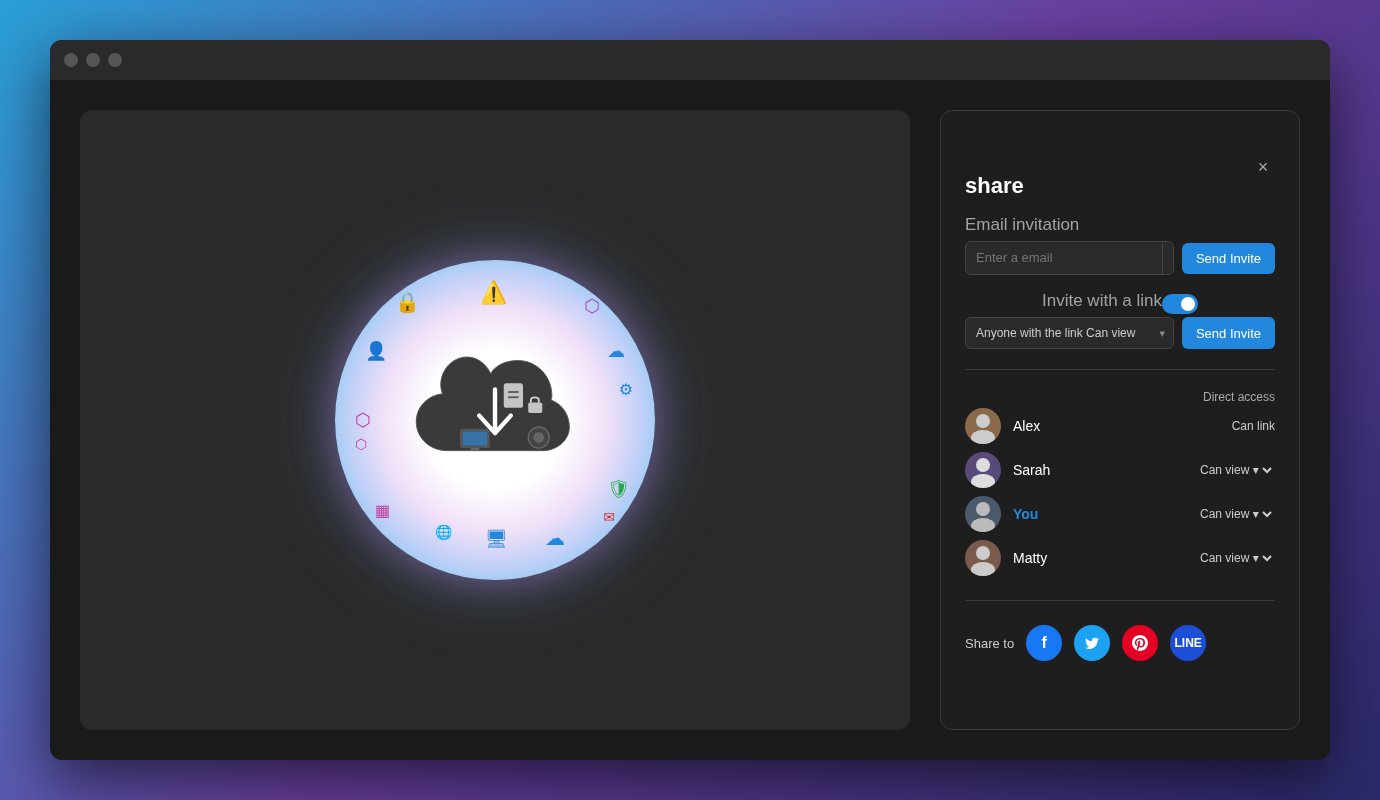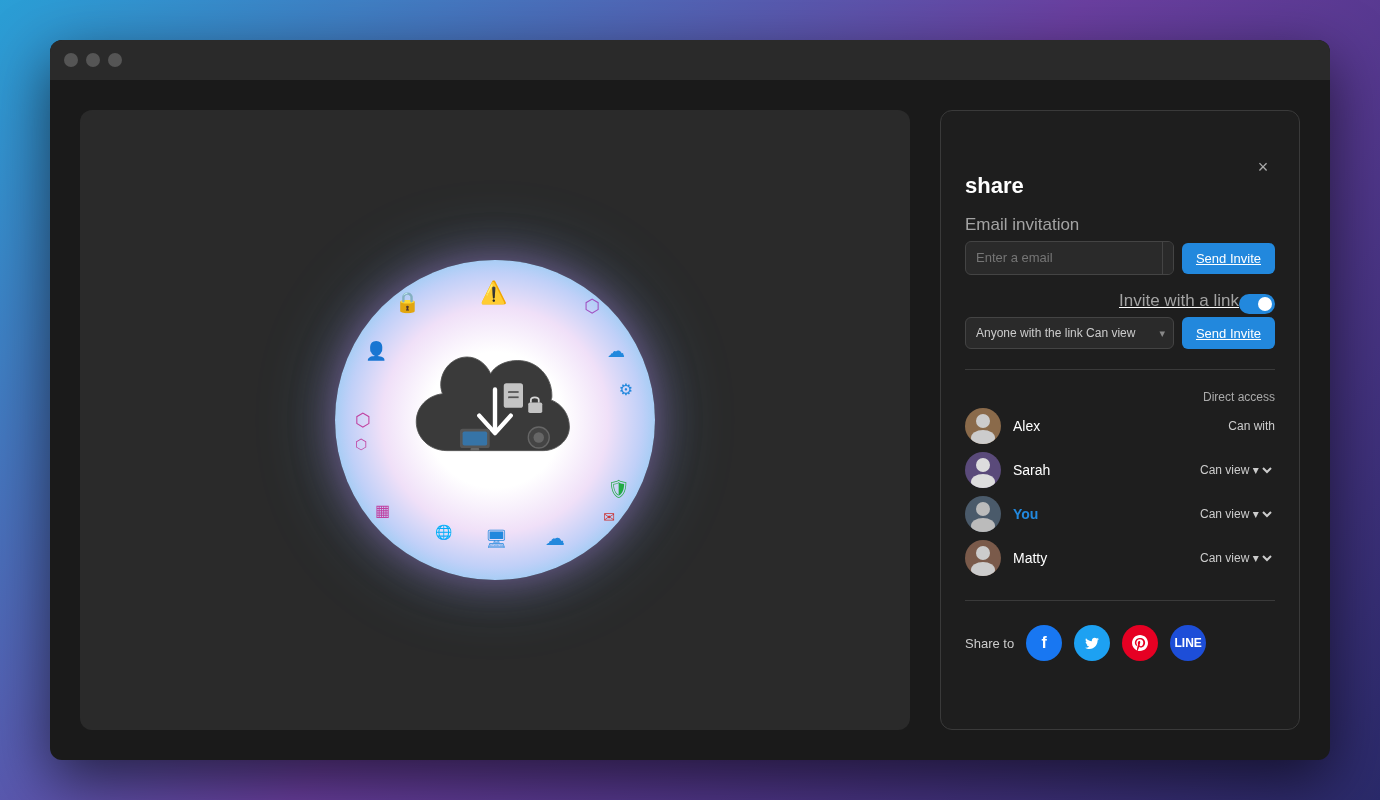--- a/index.html
+++ b/index.html
@@ -151,27 +151,25 @@
     .send-btn {
       background: #2288dd;
       color: #fff;
       border: none;
       border-radius: 6px;
       padding: 8px 14px;
       font-size: 13px;
       cursor: pointer;
       white-space: nowrap;
       font-weight: 500;
-      text-decoration: underline;
     }
     .link-row {
       display: flex;
       align-items: center;
-      justify-content: flex-end;
-      text-decoration: underline;
+      justify-content: center;
     }
     .toggle {
       width: 36px;
       height: 20px;
       background: #2288dd;
       border-radius: 10px;
       position: relative;
       cursor: pointer;
     }
     .toggle::after {
@@ -395,21 +393,21 @@
         <div class="direct-access-label">Direct access</div>
 
         <div class="user-row">
           <div class="avatar" style="background:#8a6a4a;">
             <svg width="36" height="36" viewBox="0 0 36 36">
                 <circle cx="18" cy="13" r="7" fill="#ccc"></circle>
                 <ellipse cx="18" cy="30" rx="12" ry="8" fill="#ccc"></ellipse>
               </svg>
           </div>
           <span class="user-name">Alex</span>
-          <span class="perm-label">Can with</span>
+          <span class="perm-label">Can link</span>
         </div>
 
         <div class="user-row">
           <div class="avatar" style="background:#5a4a7a;">
             <svg width="36" height="36" viewBox="0 0 36 36">
                 <circle cx="18" cy="13" r="7" fill="#ddd"></circle>
                 <ellipse cx="18" cy="30" rx="12" ry="8" fill="#ddd"></ellipse>
               </svg>
           </div>
           <span class="user-name">Sarah</span>

